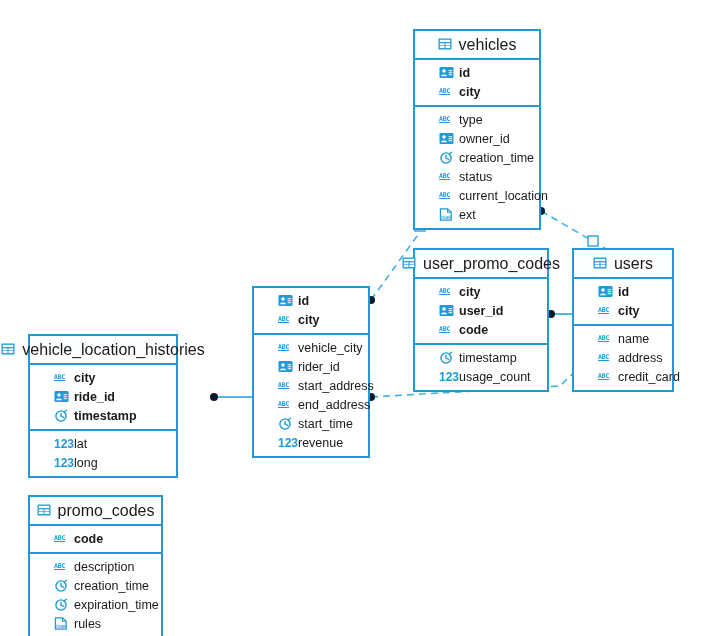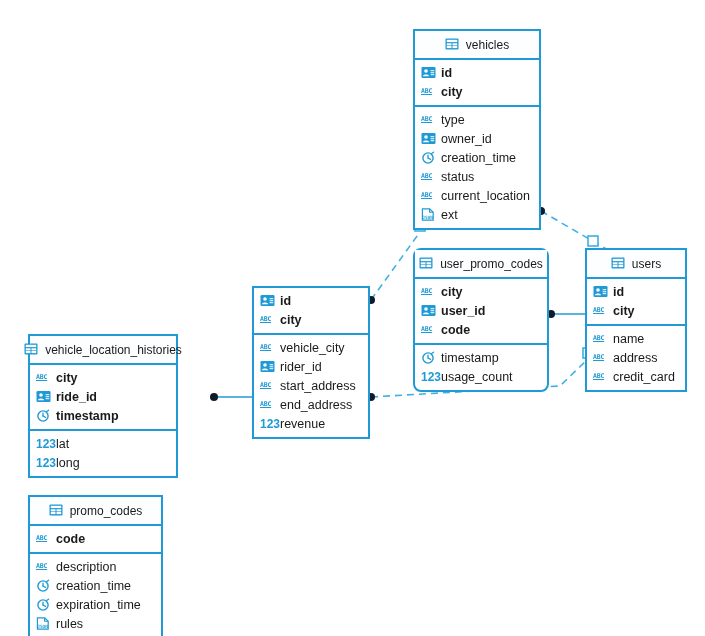--- a/index.html
+++ b/index.html
@@ -15,29 +15,29 @@
     position:absolute;
     border:2px solid #1f9ad6;
     background:#ffffff;
     box-sizing:border-box;
   }
   .tbl-header{
     height:27px;
     display:flex;align-items:center;justify-content:center;gap:6px;
     border-bottom:2px solid #1f9ad6;
     background:#fcfeff;
-    font-size:12px;color:#1a1a1a;
+    font-size:16px;color:#1a1a1a;
     white-space:nowrap;
   }
   .tbl-section{padding:3px 0 4px 0;}
   .tbl-section.keys{border-bottom:2px solid #1f9ad6;}
   .fld{
     display:flex;align-items:center;gap:5px;
     height:19px;padding:0 6px;
-    font-size:12.5px;color:#1a1a1a;white-space:nowrap;
+    font-size:12.5px;color:#1a1a1a;white-space:nowrap;margin-left:18px;
   }
   .fld.key .fld-label{font-weight:bold;}
 
   
   .ico{width:15px;height:13px;flex:0 0 15px;display:block;}
   .ico svg{display:block;}
   .ico-txt{
     flex:0 0 15px;width:15px;
     font-size:6.5px;font-weight:bold;color:#1f9ad6;
     font-family:"DejaVu Sans Mono", monospace;
@@ -156,21 +156,21 @@
             <svg width="15" height="13" viewBox="0 0 15 13">
               <path d="M1.4 0.8 H8.6 L12.2 4.3 V12.2 H1.4 Z" fill="none" stroke="#1f9ad6" stroke-width="1.2"></path>
               <path d="M8.6 0.8 V4.3 H12.2" fill="none" stroke="#1f9ad6" stroke-width="1.1"></path>
               <text x="6.6" y="11" text-anchor="middle" font-size="4.4" font-weight="bold" font-family="&quot;DejaVu Sans Mono&quot;, monospace" fill="#1f9ad6">JSON</text>
             </svg>
           </span>
           <span class="fld-label">ext</span>
         </div>
       </div>
     </div>
-    <div class="table-node" style="left: 413px; top: 248px; width: 136px; border-radius: 8px;">
+    <div class="table-node" style="left: 413px; top: 248px; width: 136px;">
       <div class="tbl-header">
         <span class="ico">
           <svg width="14" height="12" viewBox="0 0 14 12">
             <rect x="0.5" y="0.5" width="13" height="11" rx="1" fill="#1f9ad6"></rect>
             <rect x="1.8" y="1.8" width="10.4" height="2.3" fill="#ffffff"></rect>
             <rect x="1.8" y="5.3" width="4.7" height="2.1" fill="#ffffff"></rect>
             <rect x="7.5" y="5.3" width="4.7" height="2.1" fill="#ffffff"></rect>
             <rect x="1.8" y="8" width="4.7" height="2.1" fill="#ffffff"></rect>
             <rect x="7.5" y="8" width="4.7" height="2.1" fill="#ffffff"></rect>
           </svg>
@@ -211,21 +211,21 @@
             </svg>
           </span>
           <span class="fld-label">timestamp</span>
         </div>
         <div class="fld">
           <span class="ico-num">123</span>
           <span class="fld-label">usage_count</span>
         </div>
       </div>
     </div>
-    <div class="table-node" style="left: 585px; top: 248px; width: 102px;">
+    <div class="table-node" style="left: 572px; top: 248px; width: 102px;">
       <div class="tbl-header">
         <span class="ico">
           <svg width="14" height="12" viewBox="0 0 14 12">
             <rect x="0.5" y="0.5" width="13" height="11" rx="1" fill="#1f9ad6"></rect>
             <rect x="1.8" y="1.8" width="10.4" height="2.3" fill="#ffffff"></rect>
             <rect x="1.8" y="5.3" width="4.7" height="2.1" fill="#ffffff"></rect>
             <rect x="7.5" y="5.3" width="4.7" height="2.1" fill="#ffffff"></rect>
             <rect x="1.8" y="8" width="4.7" height="2.1" fill="#ffffff"></rect>
             <rect x="7.5" y="8" width="4.7" height="2.1" fill="#ffffff"></rect>
           </svg>
@@ -304,20 +304,31 @@
           </span>
           <span class="fld-label">rider_id</span>
         </div>
         <div class="fld">
           <span class="ico-txt">ABC</span>
           <span class="fld-label">start_address</span>
         </div>
         <div class="fld">
           <span class="ico-txt">ABC</span>
           <span class="fld-label">end_address</span>
+        </div>
+        <div class="fld">
+          <span class="ico">
+            <svg width="15" height="13" viewBox="0 0 15 13">
+              <circle cx="7" cy="7" r="5.1" fill="none" stroke="#1f9ad6" stroke-width="1.4"></circle>
+              <path d="M7 7 L7 4.1" stroke="#1f9ad6" stroke-width="1.3" stroke-linecap="round"></path>
+              <path d="M7 7 L9.6 8.3" stroke="#1f9ad6" stroke-width="1.3" stroke-linecap="round"></path>
+              <path d="M10.7 2.6 L12.6 1.2" stroke="#1f9ad6" stroke-width="1.3" stroke-linecap="round"></path>
+            </svg>
+          </span>
+          <span class="fld-label">start_time</span>
         </div>
         <div class="fld">
           <span class="ico-num">123</span>
           <span class="fld-label">revenue</span>
         </div>
       </div>
     </div>
     <div class="table-node" style="left: 28px; top: 334px; width: 150px;">
       <div class="tbl-header">
         <span class="ico">

